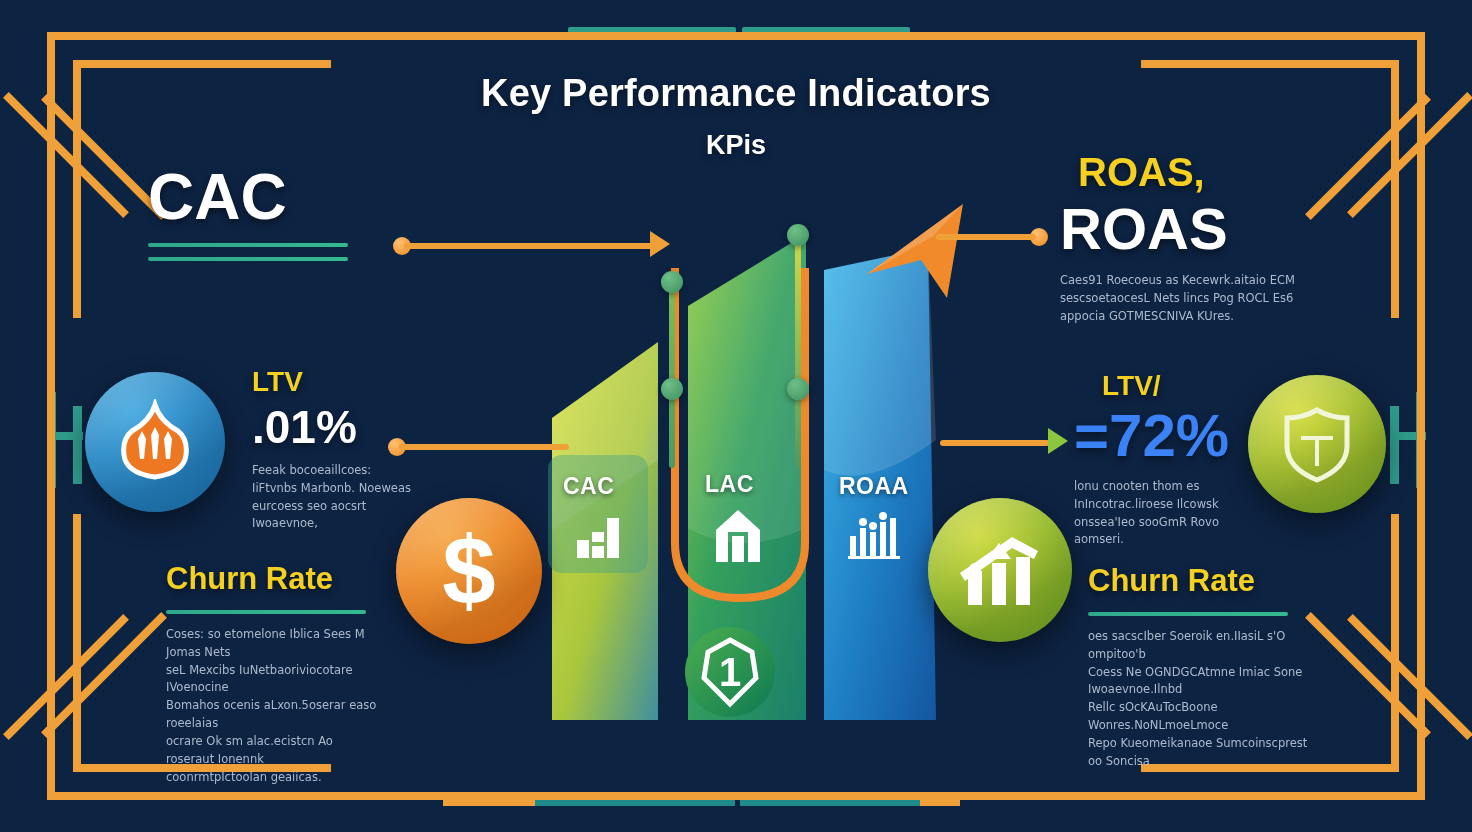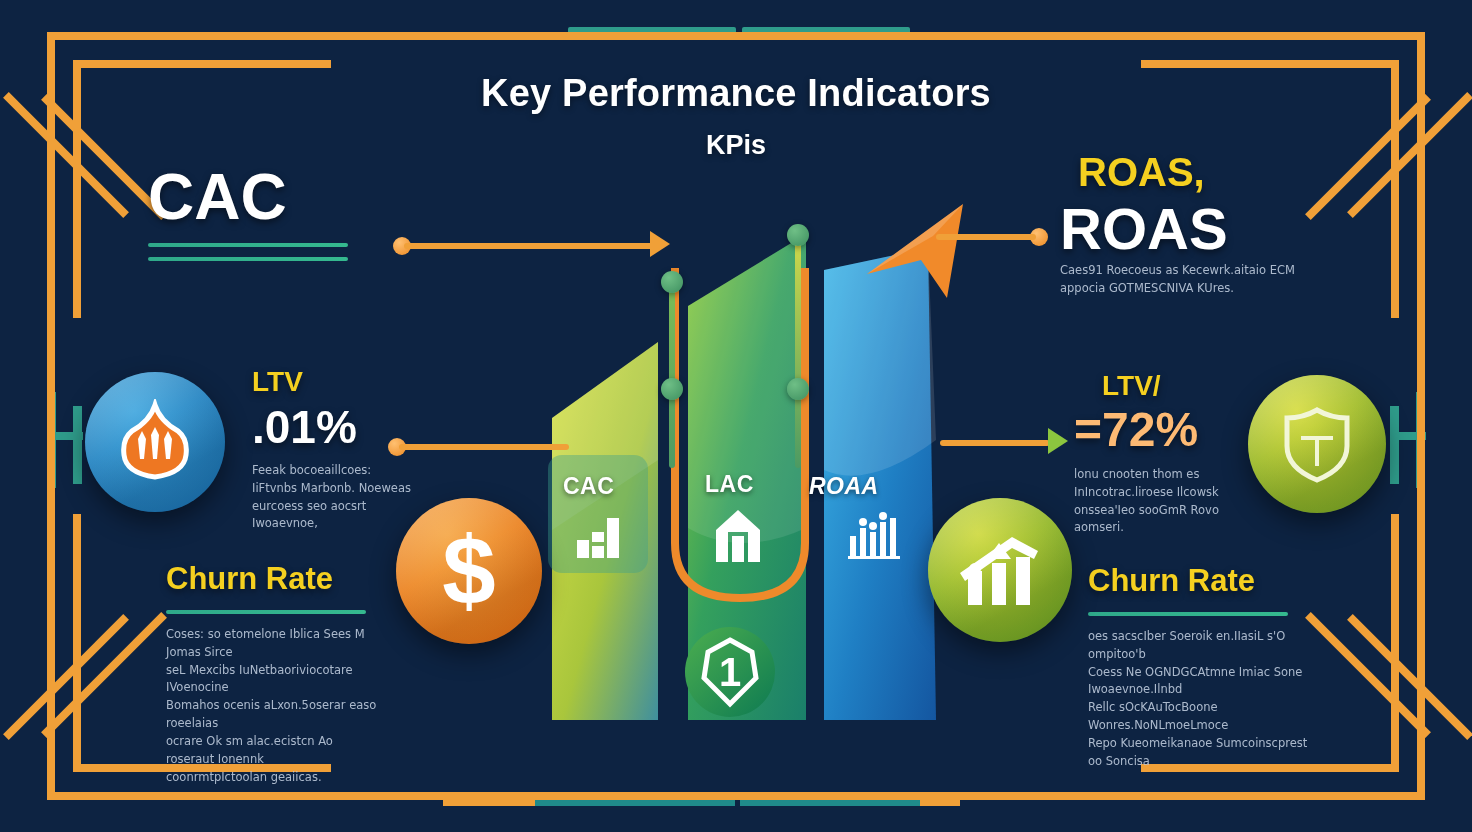--- a/index.html
+++ b/index.html
@@ -143,21 +143,21 @@
   <div class="gdot" style="left:661px;top:378px;"></div>
 
   <div class="gstem" style="left:795px;top:238px;height:230px;background:linear-gradient(180deg,#cfd84a,#4c9a63);"></div>
   <div class="gdot" style="left:787px;top:224px;"></div>
   <div class="gdot" style="left:787px;top:378px;"></div>
 
   <div class="abs" style="left:548px;top:455px;width:100px;height:118px;border-radius:14px;background:rgba(60,160,140,.40);"></div>
 
   <div class="barlabel" style="left:563px;top:473px;">CAC</div>
   <div class="barlabel" style="left:705px;top:471px;">LAC</div>
-  <div class="barlabel" style="left:809px;top:473px;font-style:italic;">ROAA</div>
+  <div class="barlabel" style="left:839px;top:473px;">ROAA</div>
 
   <svg class="abs" style="left:575px;top:508px;" width="52" height="52" viewBox="0 0 52 52">
     <rect x="2" y="32" width="12" height="18" fill="#fff"></rect>
     <rect x="17" y="24" width="12" height="10" fill="#fff"></rect>
     <rect x="17" y="38" width="12" height="12" fill="#fff"></rect>
     <rect x="32" y="10" width="12" height="40" fill="#fff"></rect>
   </svg>
   <svg class="abs" style="left:712px;top:508px;" width="52" height="56" viewBox="0 0 52 56">
     <path d="M26 2 L48 22 L48 54 L36 54 L36 24 L16 24 L16 54 L4 54 L4 22 Z" fill="#fff"></path>
     <rect x="20" y="28" width="12" height="26" fill="#fff"></rect>
@@ -214,40 +214,41 @@
     <div class="kpi-body" style="margin-top:12px;width:165px;">
       <div>Feeak bocoeaillcoes: IiFtvnbs Marbonb. Noeweas</div>
       <div>eurcoess seo aocsrt  Iwoaevnoe,</div>
     </div>
   </div>
 
   <div class="abs" style="left:166px;top:563px;width:215px;">
     <div class="kpi-head" style="font-size:31px;color:#f5d020;">Churn Rate</div>
     <div class="rule" style="margin-top:16px;width:200px;"></div>
     <div class="kpi-body" style="margin-top:12px;">
-      <div>Coses: so etomelone Iblica Sees M Jomas Sirce</div>
+      <div>Coses: so etomelone Iblica Sees M Jomas Nets</div>
       <div>seL Mexcibs IuNetbaoriviocotare IVoenocine</div>
       <div>Bomahos ocenis aLxon.5oserar easo roeelaias</div>
       <div>ocrare Ok sm alac.ecistcn Ao roseraut Ionennk</div>
       <div>coonrmtpIctoolan geaiicas.</div>
     </div>
   </div>
 
   <div class="abs" style="left:1078px;top:152px;width:290px;">
     <div class="kpi-head" style="font-size:40px;color:#f5d020;">ROAS,</div>
     <div class="kpi-head" style="font-size:58px;color:#ffffff;margin-top:8px;margin-left:-18px;">ROAS</div>
-    <div class="kpi-body" style="margin-top:4px;margin-left:-18px;">
+    <div class="kpi-body" style="margin-top:14px;margin-left:-18px;">
       <div>Caes91 Roecoeus as Kecewrk.aitaio ECM</div>
+      <div>sescsoetaocesL Nets lincs Pog ROCL Es6</div>
       <div>appocia GOTMESCNIVA KUres.</div>
     </div>
   </div>
 
   <div class="abs" style="left:1102px;top:372px;width:210px;">
     <div class="kpi-head" style="font-size:28px;color:#f5d020;">LTV/</div>
-    <div class="kpi-head" style="font-size:48px;color:#fdba74;margin-top:6px;margin-left:-28px;">=72%</div>
+    <div class="kpi-head" style="font-size:60px;color:#3b82f6;margin-top:6px;margin-left:-28px;">=72%</div>
     <div class="kpi-body" style="margin-top:12px;margin-left:-28px;width:185px;">
       <div>lonu cnooten thom  es InIncotrac.liroese Ilcowsk</div>
       <div>onssea'Ieo sooGmR  Rovo aomseri.</div>
     </div>
   </div>
 
   <div class="abs" style="left:1088px;top:565px;width:225px;">
     <div class="kpi-head" style="font-size:31px;color:#f5d020;">Churn Rate</div>
     <div class="rule" style="margin-top:16px;width:200px;"></div>
     <div class="kpi-body" style="margin-top:12px;">

